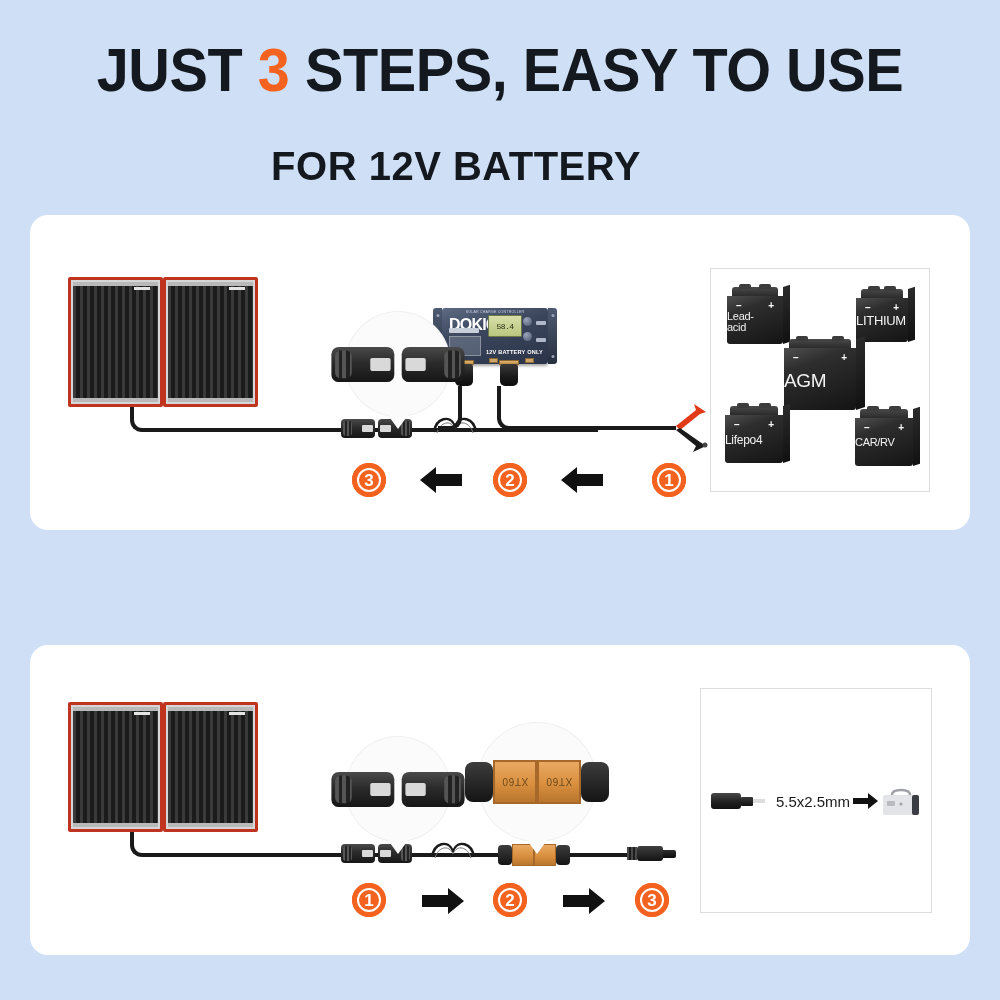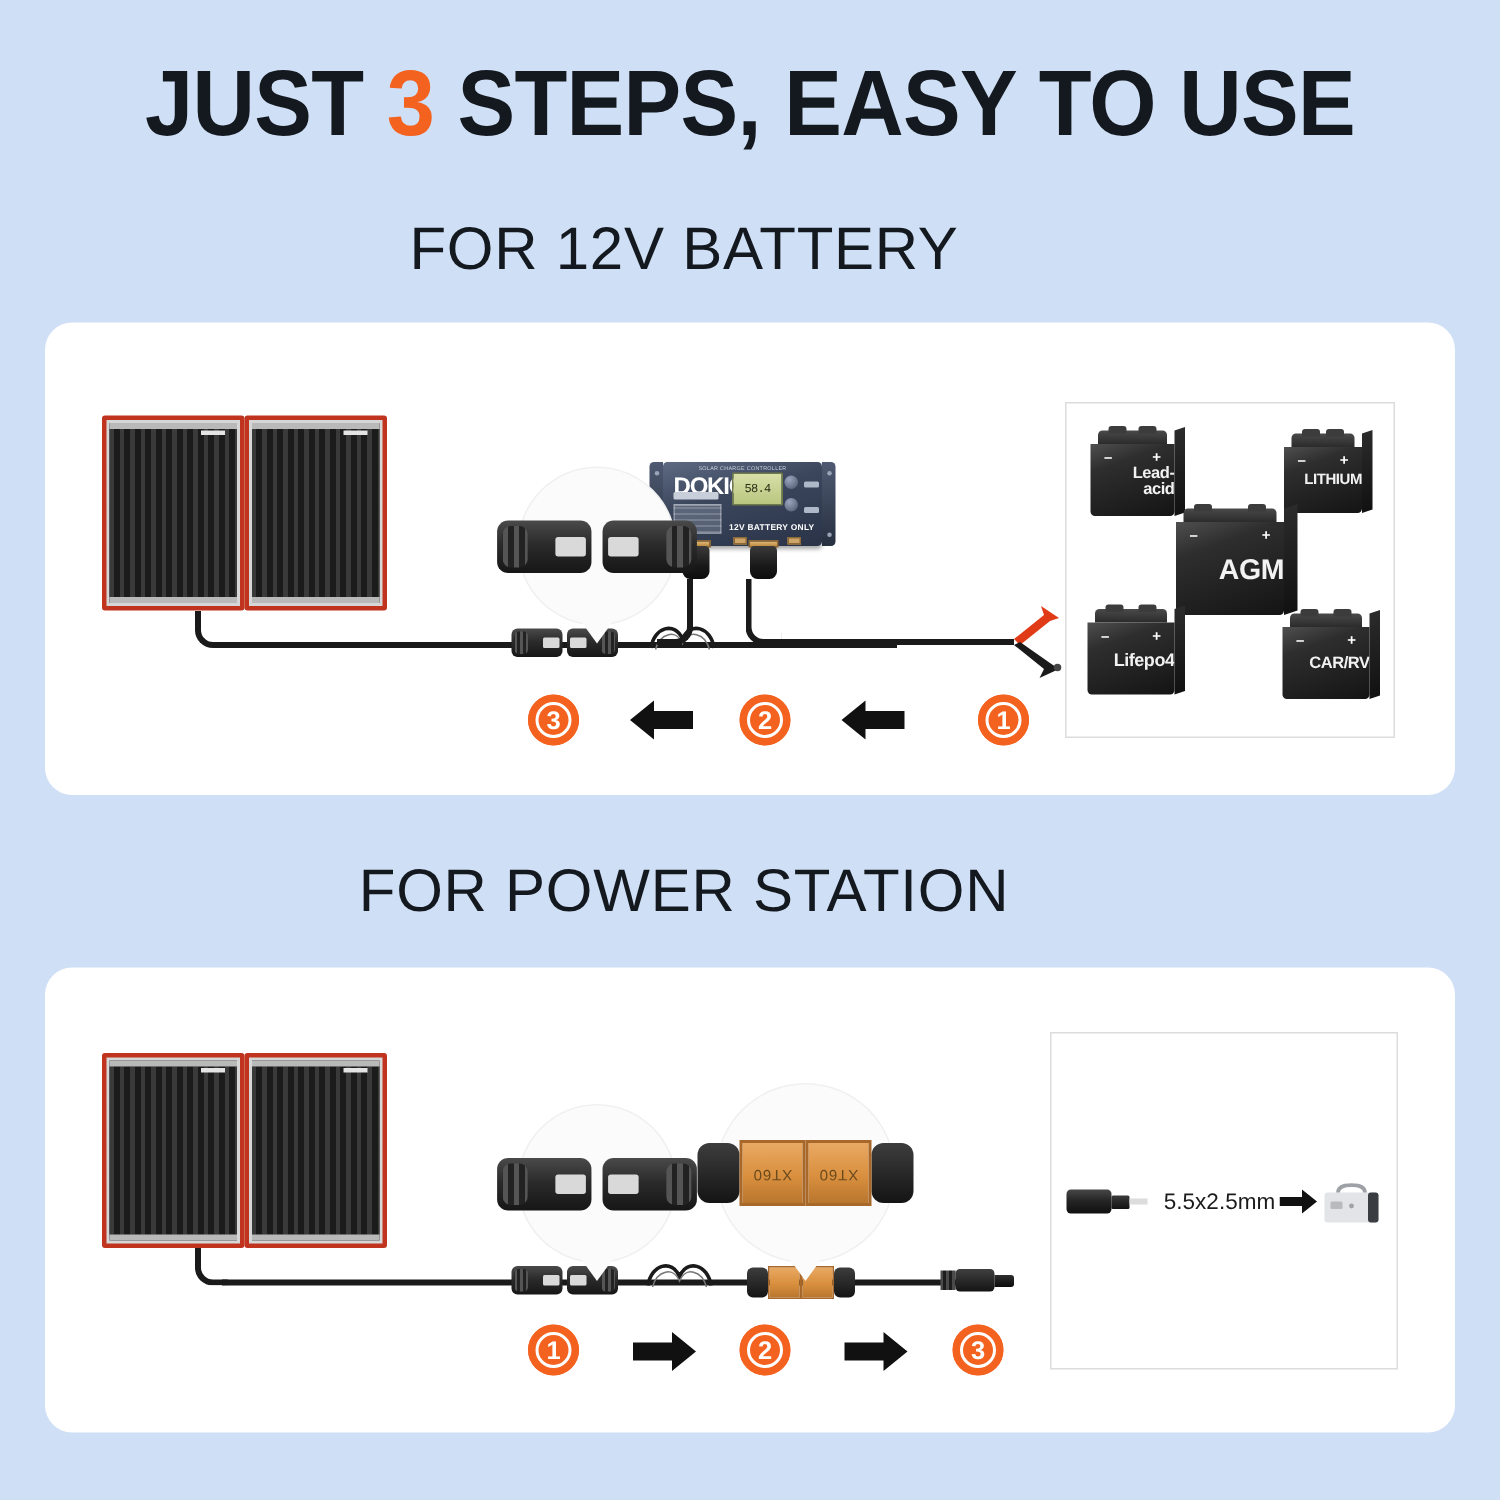--- a/index.html
+++ b/index.html
@@ -19,21 +19,21 @@
     text-align: center;
     font-family: "Liberation Sans Narrow", "Liberation Sans", sans-serif;
     font-size: 62px; font-weight: 700; letter-spacing: -0.5px;
     color: #14181f; white-space: nowrap;
     transform: scaleX(0.93); transform-origin: center;
   }
   .main-title .accent { color: #f4621f; }
 
   .section-title {
     position: absolute; left: 0; width: 912px; text-align: center;
-    font-size: 40px; font-weight: 400; color: #14181f;
+    font-size: 40px; font-weight: 700; color: #14181f;
     letter-spacing: 0.5px;
   }
   #title-12v { top: 144px; }
   #title-ps  { top: 572px; }
 
   
   .panel {
     position: absolute; left: 30px; width: 940px;
     background: #ffffff; border-radius: 18px;
   }
@@ -266,21 +266,21 @@
     position: relative; overflow: hidden;
   }
   .batt-face .poles {
     position: absolute; top: 5px; left: 9px; right: 9px;
     display: flex; justify-content: space-between;
     color: #ffffff; font-size: 10px; font-weight: 700; line-height: 1;
   }
   .batt-face .name {
     position: absolute; left: 0; right: 0; top: 50%;
     transform: translateY(-42%);
-    text-align: right; color: #f2f2f2; font-weight: 700;
+    text-align: left; color: #f2f2f2; font-weight: 400;
     line-height: 1.02; letter-spacing: -.3px;
   }
   .batt-side {
     position: absolute; top: 0; right: -7px; width: 7px; height: 100%;
     background: linear-gradient(180deg,#2b2b2b,#111);
     transform: skewY(-18deg); transform-origin: left top;
   }
 
   
   .adapter-row {
@@ -427,21 +427,21 @@
         <div class="batt-side"></div>
       </div>
 
       <div class="battery" style="left:145px; top:20px; width:52px;">
         <div class="batt-top"></div>
         <div class="batt-face" style="height:44px;">
           <div class="poles">
               <b>–</b>
               <b>+</b>
             </div>
-          <div class="name" style="font-size:10px;">LITHIUM</div>
+          <div class="name" style="font-size:13px;">LITHIUM</div>
         </div>
         <div class="batt-side"></div>
       </div>
 
       <div class="battery" style="left:73px; top:70px; width:72px;">
         <div class="batt-top"></div>
         <div class="batt-face" style="height:62px;">
           <div class="poles">
               <b>–</b>
               <b>+</b>
@@ -486,21 +486,20 @@
         <span>2</span>
       </div>
     <svg class="step-arrow" style="left:529px; top:250px;" viewBox="0 0 46 30">
       <path d="M44 9 L18 9 L18 2 L2 15 L18 28 L18 21 L44 21 Z" fill="#111111"></path>
     </svg>
     <div class="step" style="left:622px; top:248px;">
         <span>1</span>
       </div>
   </div>
 
-  <div class="section-title" id="title-ps">FOR POWER STATION</div>
 
   <div class="panel" id="panel-ps">
 
     <div class="solar" style="left:38px; top:57px;">
       <div class="wing" style="width:95px;height:130px;">
           <div class="cells"></div>
         </div>
       <div class="wing" style="width:95px;height:130px;">
           <div class="cells"></div>
         </div>

